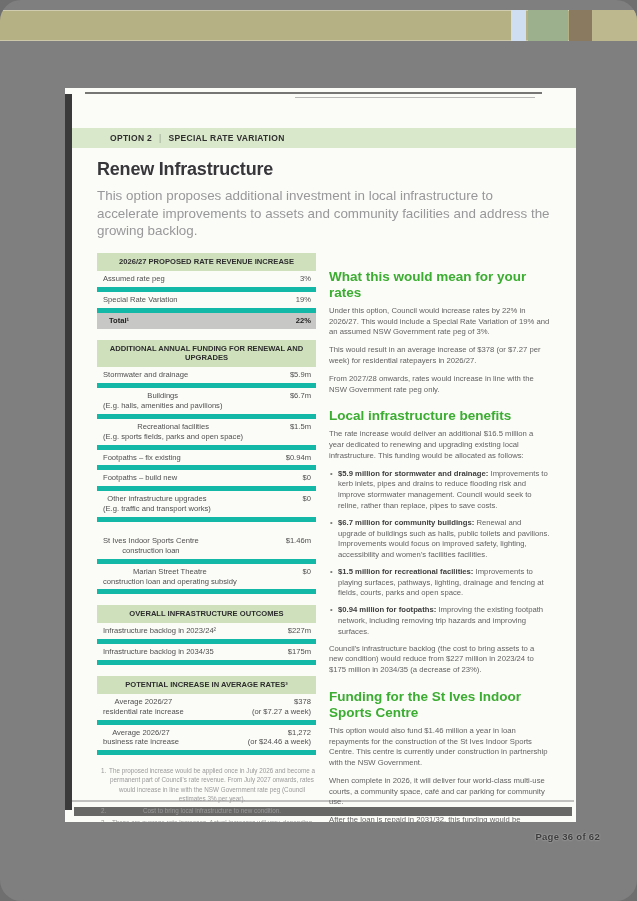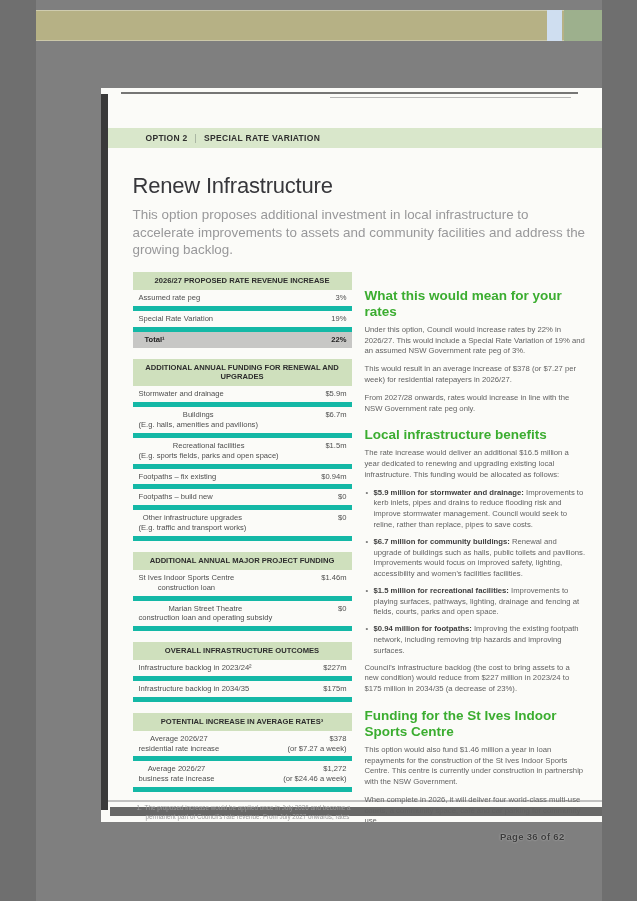--- a/index.html
+++ b/index.html
@@ -1,18 +1,18 @@
 <!DOCTYPE html>
 <html><head>
 <meta charset="utf-8">
 <style>
   * { margin:0; padding:0; box-sizing:border-box; }
   html,body { background:#6f6f6f; }
   body { font-family:"Liberation Sans", sans-serif; }
-  #screen { position:relative; width:566px; height:901px; background:#7f7f7f; overflow:hidden; margin:0 auto; }
+  #screen { position:relative; width:637px; height:901px; background:#7f7f7f; overflow:hidden; margin:0 auto;border-radius:21px; }
 
   
   .band { position:absolute; left:0; top:10px; width:637px; height:31px; background:#b6b185;
           box-shadow: inset 0 1px 0 rgba(255,255,255,.35), inset 0 -1px 0 rgba(255,255,255,.3); }
   .band .seg { position:absolute; top:0; height:31px; }
   .seg-blue  { left:511px; width:15px; background:#cfdef0; }
   .seg-sage  { left:528px; width:40px; background:#9db08d; }
   .seg-brown { left:569px; width:23px; background:#8a7a60; }
   .seg-khaki { left:592px; width:45px; background:#bdb88e; }
 
@@ -22,21 +22,21 @@
   .artifact-top-line { position:absolute; left:20px; right:34px; top:4px; height:2px; background:#4a4a4a; opacity:.75; }
   .artifact-top-line2 { position:absolute; left:45%; right:8%; top:9px; height:1px; background:#8a8a8a; opacity:.6; }
   .artifact-bottom-line { position:absolute; left:7px; right:2px; bottom:20px; height:2px; background:#9b9b9b; opacity:.6; }
   .artifact-bottom-band { position:absolute; left:9px; right:4px; bottom:6px; height:9px; background:#4e4e4e; opacity:.85; }
   .page-content { position:relative; margin-left:7px; height:100%; overflow:hidden; }
 
   .option-bar { margin-top:40px; height:20px; background:#d9e7cb; display:flex; align-items:center;
                 padding-left:38px; font-size:8.5px; font-weight:bold; color:#2f2f2f; letter-spacing:.3px; }
   .option-bar .divider { color:#98a394; margin:0 7px; font-weight:normal; }
 
-  .doc-title { margin:25px 26px 0 25px; font-size:22px; font-weight:normal; color:#37373b; letter-spacing:-.2px; }
+  .doc-title { margin:11px 26px 0 25px; font-size:18px; font-weight:bold; color:#37373b; letter-spacing:-.2px; }
   .doc-subtitle { margin:7px 26px 0 25px; font-size:13.4px; line-height:1.32; color:#98989a; }
 
   .cols { display:flex; gap:13px; padding:0 26px 0 25px; margin-top:13px; }
   .col-left { width:219px; flex:none;text-align:center; }
   .col-right { flex:1; min-width:0; }
 
   
   .tbl { margin-bottom:11px; }
   .t-head { background:#cfe0bd; font-weight:bold; font-size:7.6px; color:#2d2d2d; padding:4px 6px; line-height:1.3; }
   .t-row { display:flex; justify-content:space-between; align-items:flex-start; gap:4px;
@@ -173,21 +173,20 @@
                 <span>Other infrastructure upgrades</span>
                 <span>(E.g. traffic and transport works)</span>
               </div>
               <div class="t-right">
                   <span>$0</span>
                 </div>
             </div>
           </div>
 
           <div class="tbl">
-            <div class="t-head">ADDITIONAL ANNUAL MAJOR PROJECT FUNDING</div>
             <div class="t-row">
               <div class="t-left">
                 <span>St Ives Indoor Sports Centre</span>
                 <span>construction loan</span>
               </div>
               <div class="t-right">
                   <span>$1.46m</span>
                 </div>
             </div>
             <div class="t-row">

